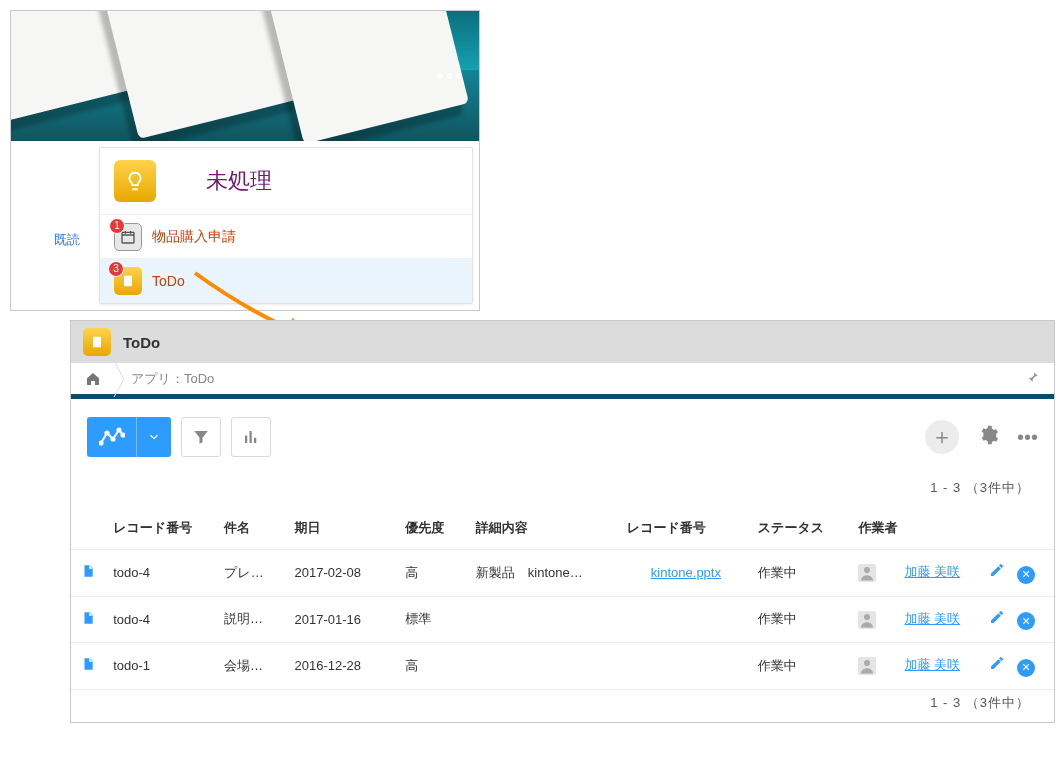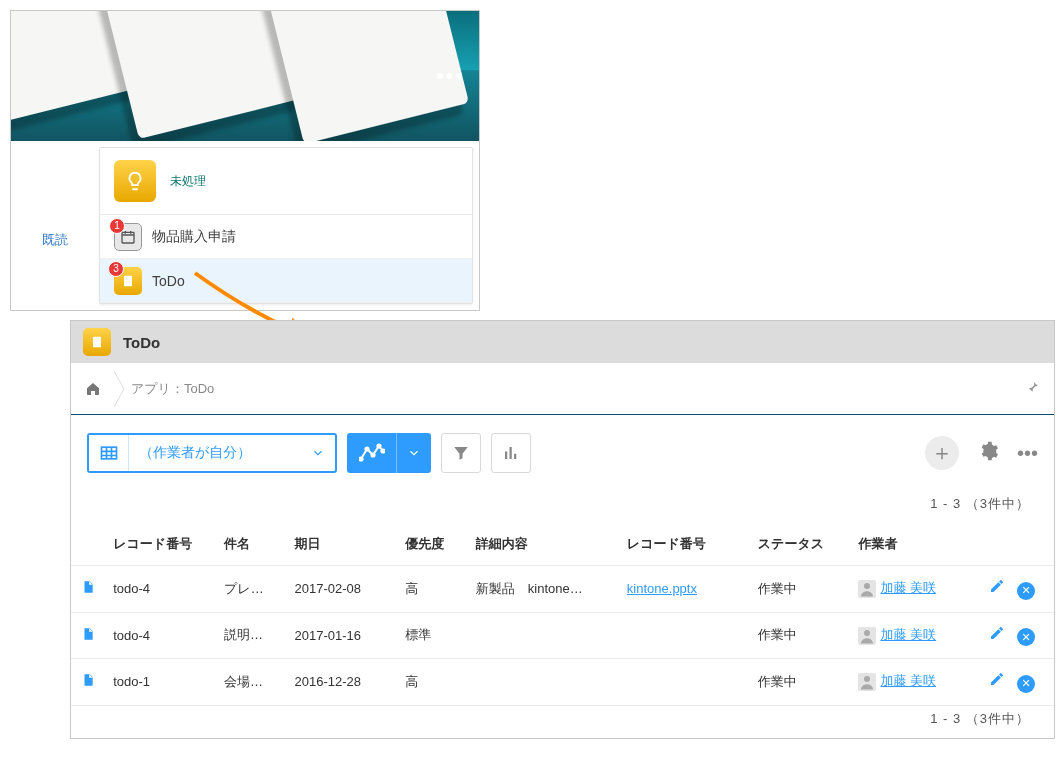--- a/index.html
+++ b/index.html
@@ -7,21 +7,21 @@
     margin: 0;
     padding: 10px;
     background: #fff;
     font-family: Arial, "Hiragino Kaku Gothic Pro", "Meiryo", sans-serif;
     font-size: 13px;
     color: #333;
     position: relative;
     width: 1062px;
     height: 770px;
   }
-  a { cursor: pointer; }
+  a { cursor: pointer; margin-left: 24px; }
 
   
   .top-panel {
     border: 1px solid #c8c8c8;
     width: 470px;
     background: #fff;
   }
   .hero {
     height: 130px;
     position: relative;
@@ -72,21 +72,21 @@
     padding: 12px 14px;
     border-bottom: 1px solid #ececec;
   }
   .bulb-icon {
     width: 42px; height: 42px; border-radius: 6px;
     background: linear-gradient(180deg,#ffd24a,#e8a800);
     display:flex; align-items:center; justify-content:center;
     margin-right: 14px;
     color:#fff;
   }
-  .card-title { font-size: 12px; color:#0f766e; }
+  .card-title { font-size: 22px; color:#701a75;margin-left:36px; }
 
   .app-row {
     display:flex; align-items:center;
     padding: 8px 14px;
     border-bottom: 1px solid #f0f0f0;
     height: 44px;
   }
   .app-row.selected { background:#e9f4fc; }
   .app-row-icon {
     width: 28px; height: 28px; border-radius: 5px;
@@ -95,21 +95,21 @@
     margin-right: 10px;
   }
   .app-row-icon.cal { background:#e8e8e8; border:1px solid #999;}
   .app-row-icon.clip { background: linear-gradient(180deg,#ffd24a,#e8a800); }
   .badge {
     position:absolute; top:-6px; left:-6px;
     width:16px; height:16px; border-radius:50%;
     background:#e93838; border:1px solid #fff;
     color:#fff; font-size:10px; line-height:14px; text-align:center;
   }
-  .app-row-label { font-size:14px; color:#404040; }
+  .app-row-label { font-size:14px; color:#c2410c; }
 
   
   .arrow {
     position:absolute;
     left: 190px; top: 268px;
     pointer-events:none;
   }
 
   
   .bottom-panel {
@@ -129,22 +129,22 @@
   .bp-titlebar .clip-small {
     width:28px; height:28px; border-radius:5px;
     background: linear-gradient(180deg,#ffd24a,#e8a800);
     margin-right:12px;
     display:flex;align-items:center;justify-content:center;
   }
   .bp-title { font-weight:bold; font-size:15px; color:#333; }
 
   .breadcrumb-bar {
     display:flex; align-items:center;
-    border-bottom:1px solid #0c4a6e;
-    height:52px;
+    border-bottom:5px solid #0c4a6e;
+    height:36px;
     padding: 0 14px;
     color:#888;
   }
   .breadcrumb-bar .home-icon {
     width:16px; height:16px; margin-right:6px;
     display:inline-flex; color:#777;
   }
   .breadcrumb-sep {
     width:12px; height:36px;
     overflow:hidden;
@@ -341,34 +341,20 @@
       <span>アプリ：</span><span>ToDo</span>
     </span>
     <span class="pin-icon">
       <svg width="14" height="14" viewBox="0 0 24 24" fill="#999">
           <path d="M14 4l6 6-4 1-4 4-1 5-3-3-4 4 4-4-3-3 5-1 4-4z"></path>
         </svg>
     </span>
   </div>
 
   <div class="toolbar-row">
-    <div class="view-selector">
-      <span class="vs-icon">
-        <svg width="20" height="20" viewBox="0 0 24 24" fill="none" stroke="#2e9bff" stroke-width="2">
-            <rect x="3" y="5" width="18" height="14"></rect>
-            <path d="M3 10h18M3 15h18M9 5v14M15 5v14"></path>
-          </svg>
-      </span>
-      <span class="vs-text">（作業者が自分）</span>
-      <span class="vs-caret">
-        <svg width="14" height="14" viewBox="0 0 24 24" fill="none" stroke="#2e9bff" stroke-width="2">
-            <path d="M6 9l6 6 6-6"></path>
-          </svg>
-      </span>
-    </div>
 
     <div class="graph-btn">
       <span class="g-main">
         <svg width="26" height="20" viewBox="0 0 26 20" fill="none" stroke="#fff" stroke-width="2">
             <path d="M2 16 L8 6 L14 12 L20 3 L24 8"></path>
             <circle cx="2" cy="16" r="1.6" fill="#fff"></circle>
             <circle cx="8" cy="6" r="1.6" fill="#fff"></circle>
             <circle cx="14" cy="12" r="1.6" fill="#fff"></circle>
             <circle cx="20" cy="3" r="1.6" fill="#fff"></circle>
             <circle cx="24" cy="8" r="1.6" fill="#fff"></circle>

